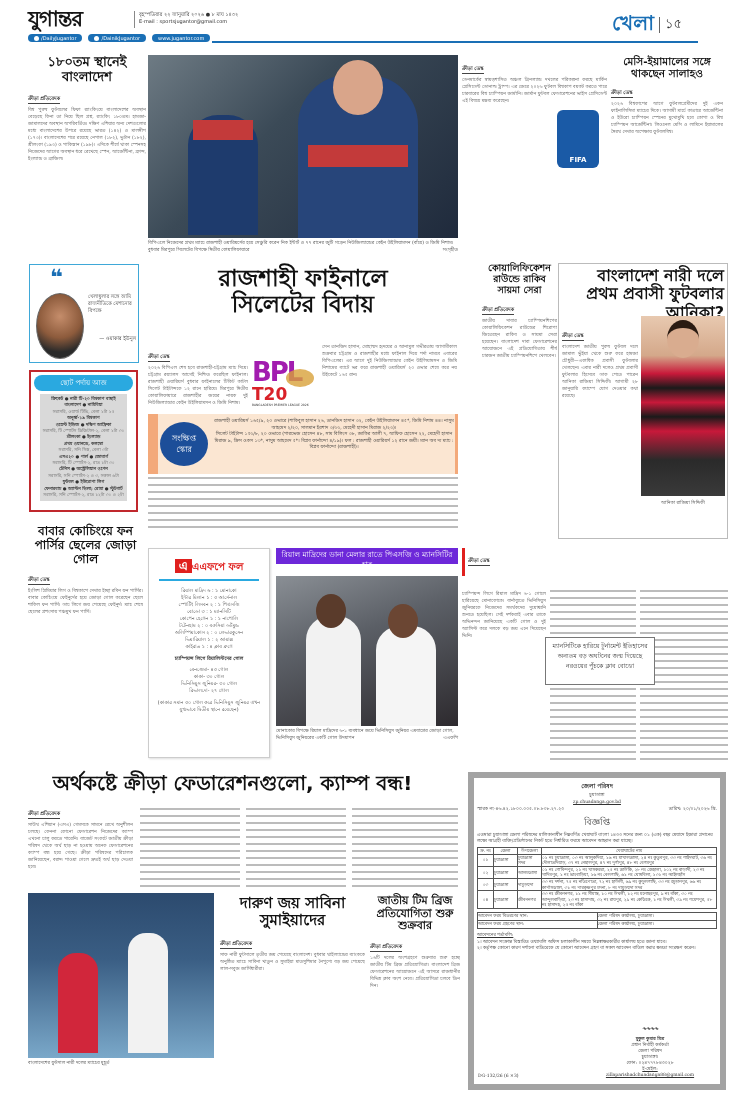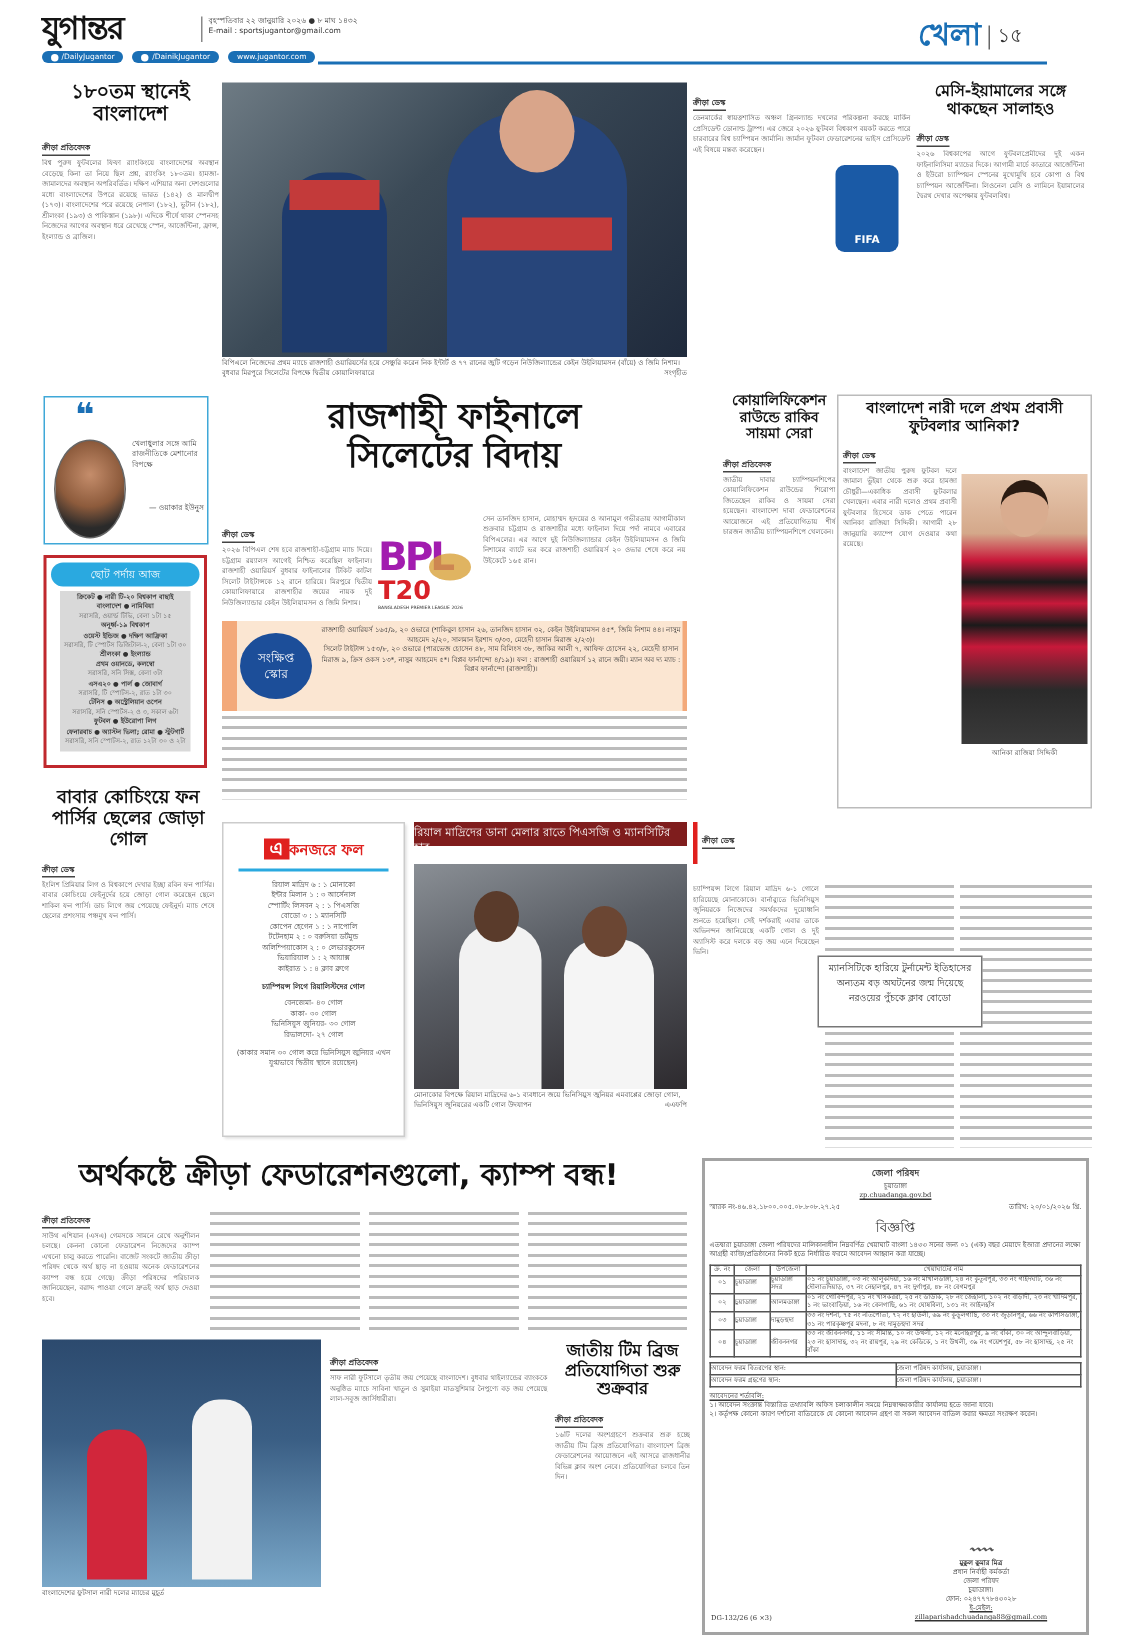--- a/index.html
+++ b/index.html
@@ -148,59 +148,59 @@
 </div>
 <div class="abs body lines" style="left:148px;top:477px;width:310px;height:56px;"></div>
 
 <div class="abs" style="left:482px;top:263px;width:75px;">
   <div class="hl" style="font-size:9.5px;">কোয়ালিফিকেশন রাউন্ডে রাকিব সায়মা সেরা</div>
   <div class="byline" style="margin-top:2px;">ক্রীড়া প্রতিবেদক</div>
   <div class="body" style="height:210px;">জাতীয় দাবার চ্যাম্পিয়নশিপের কোয়ালিফিকেশন রাউন্ডের শিরোপা জিতেছেন রাকিব ও সায়মা সেরা হয়েছেন। বাংলাদেশ দাবা ফেডারেশনের আয়োজনে এই প্রতিযোগিতায় শীর্ষ চারজন জাতীয় চ্যাম্পিয়নশিপে খেলবেন।</div>
 </div>
 
 <div class="abs" style="left:558px;top:263px;width:170px;height:276px;border:1px solid #bbb;padding:3px;">
-  <div class="hl" style="font-size:10px;">বাংলাদেশ নারী দলে প্রথম প্রবাসী ফুটবলার আনিকা?</div>
+  <div class="hl" style="font-size:16px;text-align:right;">বাংলাদেশ নারী দলে প্রথম প্রবাসী ফুটবলার আনিকা?</div>
   <div class="byline" style="margin-top:2px;">ক্রীড়া ডেস্ক</div>
   <div class="body" style="width:76px;height:190px;">বাংলাদেশ জাতীয় পুরুষ ফুটবল দলে জামাল ভুঁইয়া থেকে শুরু করে হামজা চৌধুরী—একাধিক প্রবাসী ফুটবলার খেলছেন। এবার নারী দলেও প্রথম প্রবাসী ফুটবলার হিসেবে ডাক পেতে পারেন আনিকা রাজিয়া সিদ্দিকী। আগামী ২৮ জানুয়ারি ক্যাম্পে যোগ দেওয়ার কথা রয়েছে।</div>
   <div style="position:absolute;left:82px;top:52px;width:84px;height:180px;background:linear-gradient(to bottom,#e8c9b0 0,#d4a88a 22%,#c8193a 32%,#1a1a1a 40%,#c8193a 48%,#1a1a1a 56%,#c8193a 64%,#2a2a2a 80%,#3a3a3a 100%);">
     <div style="position:absolute;left:26px;top:4px;width:32px;height:38px;border-radius:50%;background:#d9ac8f;border-top:8px solid #2a1b12;"></div>
   </div>
   <div class="caption" style="position:absolute;left:82px;top:236px;width:84px;text-align:center;">আনিকা রাজিয়া সিদ্দিকী</div>
 </div>
 
 <div class="abs" style="left:28px;top:525px;width:115px;">
   <div class="hl" style="font-size:12px;">বাবার কোচিংয়ে ফন পার্সির ছেলের জোড়া গোল</div>
   <div class="byline" style="margin-top:3px;">ক্রীড়া ডেস্ক</div>
   <div class="body" style="height:145px;">ইংলিশ প্রিমিয়ার লিগ ও বিশ্বকাপে দেখার ইচ্ছা রবিন ফন পার্সির। বাবার কোচিংয়ে ফেইনুর্দের হয়ে জোড়া গোল করেছেন ছেলে শাকিল ফন পার্সি। ডাচ লিগে জয় পেয়েছে ফেইনুর্দ। ম্যাচ শেষে ছেলের প্রশংসায় পঞ্চমুখ ফন পার্সি।</div>
 </div>
 
 <div class="abs" style="left:148px;top:548px;width:122px;height:210px;border:1px solid #ccc;box-shadow:1px 1px 2px #ddd;">
   <div style="text-align:center;margin-top:6px;border-bottom:2px solid #2aa9e0;margin-left:10px;margin-right:10px;padding-bottom:2px;">
-    <span style="background:#e0201e;color:#fff;font-size:12px;font-weight:bold;padding:0 4px;">এ</span><span style="color:#e0201e;font-size:10px;font-weight:bold;">কনজরে ফল</span>
+    <span style="background:#e0201e;color:#fff;font-size:12px;font-weight:bold;padding:0 4px;">এ</span><span style="color:#e0201e;font-size:10px;font-weight:bold;">এএফপে ফল</span>
   </div>
   <div style="font-size:4.8px;line-height:7px;color:#444;text-align:center;margin-top:6px;">
     <div>রিয়াল মাদ্রিদ ৬ : ১ মোনাকো</div>
     <div>ইন্টার মিলান ১ : ৩ আর্সেনাল</div>
     <div>স্পোর্টিং লিসবন ২ : ১ পিএসজি</div>
     <div>বোডো ৩ : ১ ম্যানসিটি</div>
     <div>কোপেন হেগেন ১ : ১ নাপোলি</div>
     <div>টটেনহাম ২ : ০ বরুসিয়া ডর্টমুন্ড</div>
     <div>অলিম্পিয়াকোস ২ : ০ লেভারকুসেন</div>
     <div>ভিয়ারিয়াল ১ : ২ আয়াক্স</div>
     <div>কাইরাত ১ : ৪ ক্লাব ব্রুগে</div>
     <div style="font-weight:bold;color:#222;margin:5px 20px 4px;">চ্যাম্পিয়ন্স লিগে রিয়ালিস্টদের গোল</div>
     <div>বেনজেমা- ৪৩ গোল</div>
     <div>কাকা- ৩০ গোল</div>
     <div>ভিনিসিয়ুস জুনিয়র- ৩০ গোল</div>
     <div>রিভালদো- ২৭ গোল</div>
     <div style="margin:5px 4px 0;">(কাকার সমান ৩০ গোল করে ভিনিসিয়ুস জুনিয়র এখন যুগ্মভাবে দ্বিতীয় স্থানে রয়েছেন)</div>
   </div>
 </div>
 
-<div class="abs" style="left:276px;top:548px;width:182px;height:16px;background:#7f1d1d;color:#fff;font-size:7.5px;line-height:10px;text-align:left;padding-top:2px;">
+<div class="abs" style="left:276px;top:548px;width:182px;height:16px;background:#6d28d9;color:#fff;font-size:7.5px;line-height:10px;text-align:center;padding-top:2px;">
   <span>রিয়াল মাদ্রিদের ডানা মেলার রাতে পিএসজি ও ম্যানসিটির হার</span>
 </div>
 <div class="abs photo" style="left:276px;top:576px;width:182px;height:150px;background:linear-gradient(160deg,#8a8f95 0,#5b5f66 40%,#2d2a2e 100%);">
   <div style="position:absolute;left:30px;top:40px;width:55px;height:110px;background:#f2f2f2;border-radius:24px 24px 0 0;"></div>
   <div style="position:absolute;left:40px;top:18px;width:30px;height:34px;border-radius:50%;background:#5a3b2b;"></div>
   <div style="position:absolute;left:100px;top:50px;width:60px;height:100px;background:#f5f5f5;border-radius:24px 24px 0 0;"></div>
   <div style="position:absolute;left:112px;top:28px;width:30px;height:34px;border-radius:50%;background:#6b4633;"></div>
 </div>
 <div class="abs caption" style="left:276px;top:728px;width:182px;">
   <span>মোনাকোর বিপক্ষে রিয়াল মাদ্রিদের ৬-১ ব্যবধানে জয়ে ভিনিসিয়ুস জুনিয়র এমবাপ্পের জোড়া গোল, ভিনিসিয়ুস জুনিয়রের একটি গোল উদযাপন</span>
@@ -230,31 +230,32 @@
 <div class="abs body lines" style="left:352px;top:808px;width:106px;height:80px;"></div>
 
 <div class="abs photo" style="left:28px;top:893px;width:186px;height:165px;background:linear-gradient(180deg,#2c4a6e 0,#3a5e84 40%,#7aa8c9 100%);">
   <div style="position:absolute;left:30px;top:60px;width:40px;height:100px;background:#d1263b;border-radius:18px 18px 0 0;"></div>
   <div style="position:absolute;left:100px;top:40px;width:40px;height:120px;background:#f2f2f2;border-radius:18px 18px 0 0;"></div>
 </div>
 <div class="abs caption" style="left:28px;top:1060px;width:186px;">
   <span>বাংলাদেশের ফুটসাল নারী দলের ম্যাচের মুহূর্ত</span>
 </div>
 <div class="abs" style="left:220px;top:895px;width:145px;">
+  <div class="hl" style="font-size:15px;">দারুণ জয় সাবিনা সুমাইয়াদের</div>
   <div class="byline" style="margin-top:3px;">ক্রীড়া প্রতিবেদক</div>
   <div class="body" style="height:130px;">সাফ নারী ফুটসালে তৃতীয় জয় পেয়েছে বাংলাদেশ। বুধবার থাইল্যান্ডের ব্যাংককে অনুষ্ঠিত ম্যাচে সাবিনা খাতুন ও সুমাইয়া মাতসুশিমার নৈপুণ্যে বড় জয় পেয়েছে লাল-সবুজ জার্সিধারীরা।</div>
 </div>
 
 <div class="abs" style="left:370px;top:895px;width:90px;">
   <div class="hl" style="font-size:11px;">জাতীয় টিম ব্রিজ প্রতিযোগিতা শুরু শুক্রবার</div>
   <div class="byline" style="margin-top:3px;">ক্রীড়া প্রতিবেদক</div>
   <div class="body" style="height:130px;">১৬টি দলের অংশগ্রহণে শুক্রবার শুরু হচ্ছে জাতীয় টিম ব্রিজ প্রতিযোগিতা। বাংলাদেশ ব্রিজ ফেডারেশনের আয়োজনে এই আসরে রাজধানীর বিভিন্ন ক্লাব অংশ নেবে। প্রতিযোগিতা চলবে তিন দিন।</div>
 </div>
 
-<div class="abs serif" style="left:468px;top:772px;width:258px;height:318px;border:2px solid #a3a3a3;padding:3px;font-size:4.5px;color:#333;">
+<div class="abs serif" style="left:468px;top:772px;width:258px;height:318px;border:6px solid #a3a3a3;padding:3px;font-size:4.5px;color:#333;">
   <div style="text-align:center;font-size:6px;font-weight:bold;">জেলা পরিষদ</div>
   <div style="text-align:center;">চুয়াডাঙ্গা</div>
   <div style="text-align:center;text-decoration:underline;color:#333;">zp.chuadanga.gov.bd</div>
   <div style="display:flex;justify-content:space-between;margin-top:2px;">
     <span>স্মারক নং-৪৬.৪২.১৮০০.০০৫.০৮.৮০৮.২৭.২৫</span>
     <span>তারিখ: ২০/০১/২০২৬ খ্রি.</span>
   </div>
   <div style="text-align:center;font-size:9px;margin:2px 0;">বিজ্ঞপ্তি</div>
   <div style="line-height:6px;">এতদ্বারা চুয়াডাঙ্গা জেলা পরিষদের মালিকানাধীন নিম্নবর্ণিত খেয়াঘাট বাংলা ১৪৩৩ সনের জন্য ০১ (এক) বছর মেয়াদে ইজারা প্রদানের লক্ষ্যে আগ্রহী ব্যক্তি/প্রতিষ্ঠানের নিকট হতে নির্ধারিত ফরমে আবেদন আহ্বান করা যাচ্ছে।</div>
   <table style="width:100%;border-collapse:collapse;margin-top:3px;font-size:4.3px;line-height:5.6px;">

